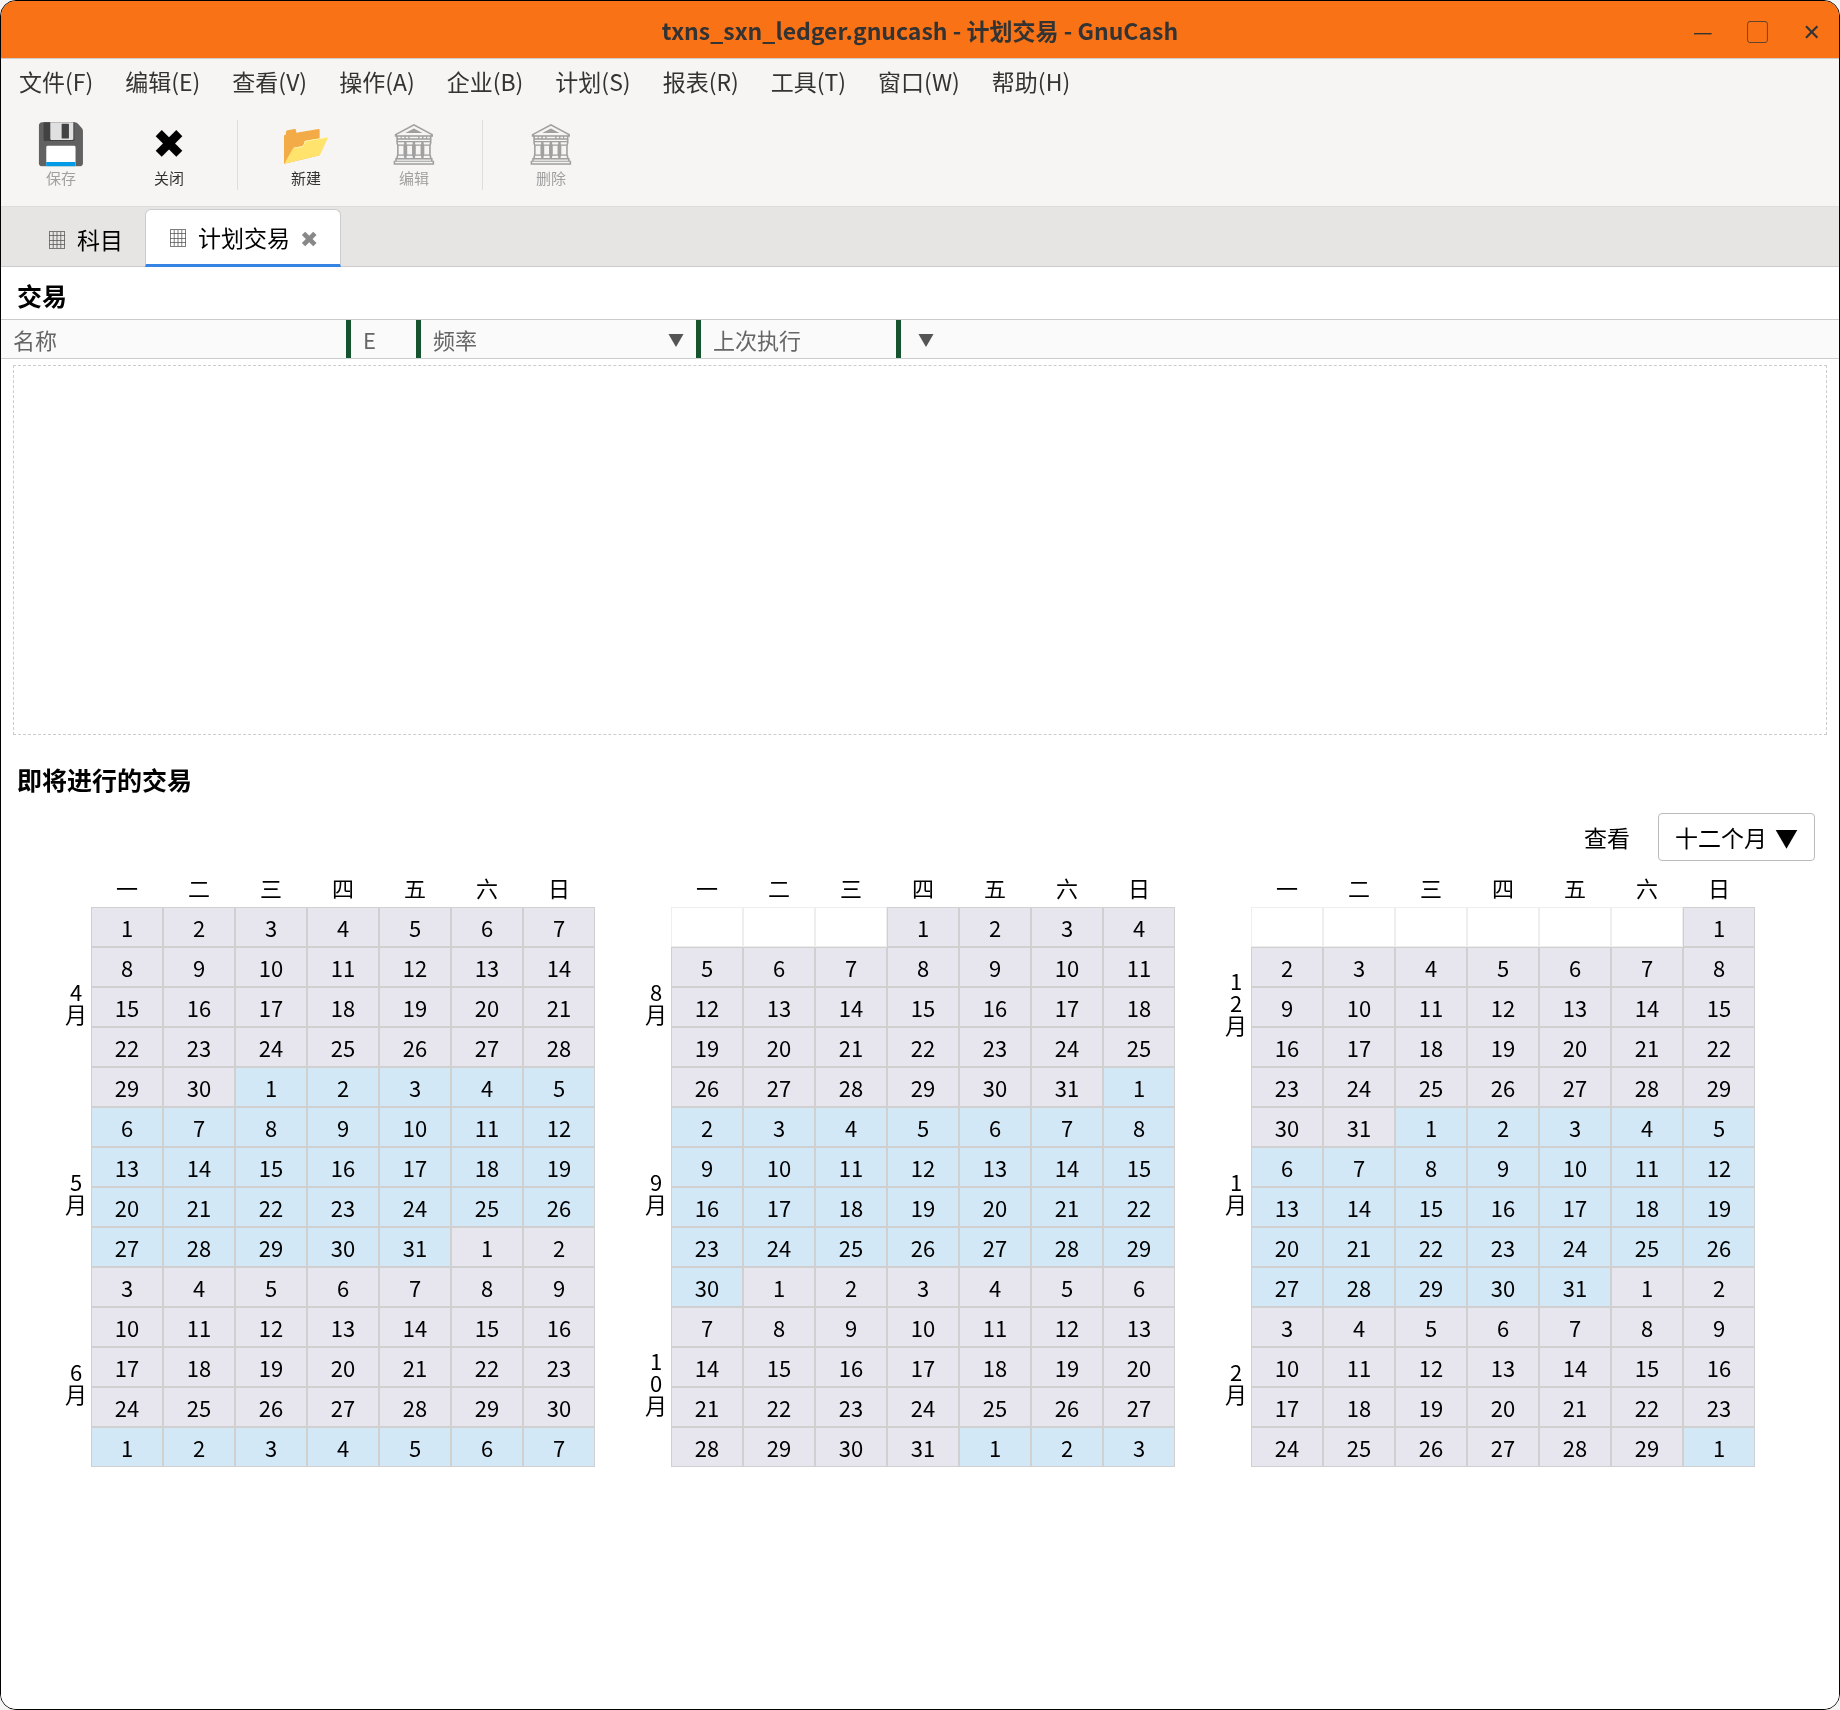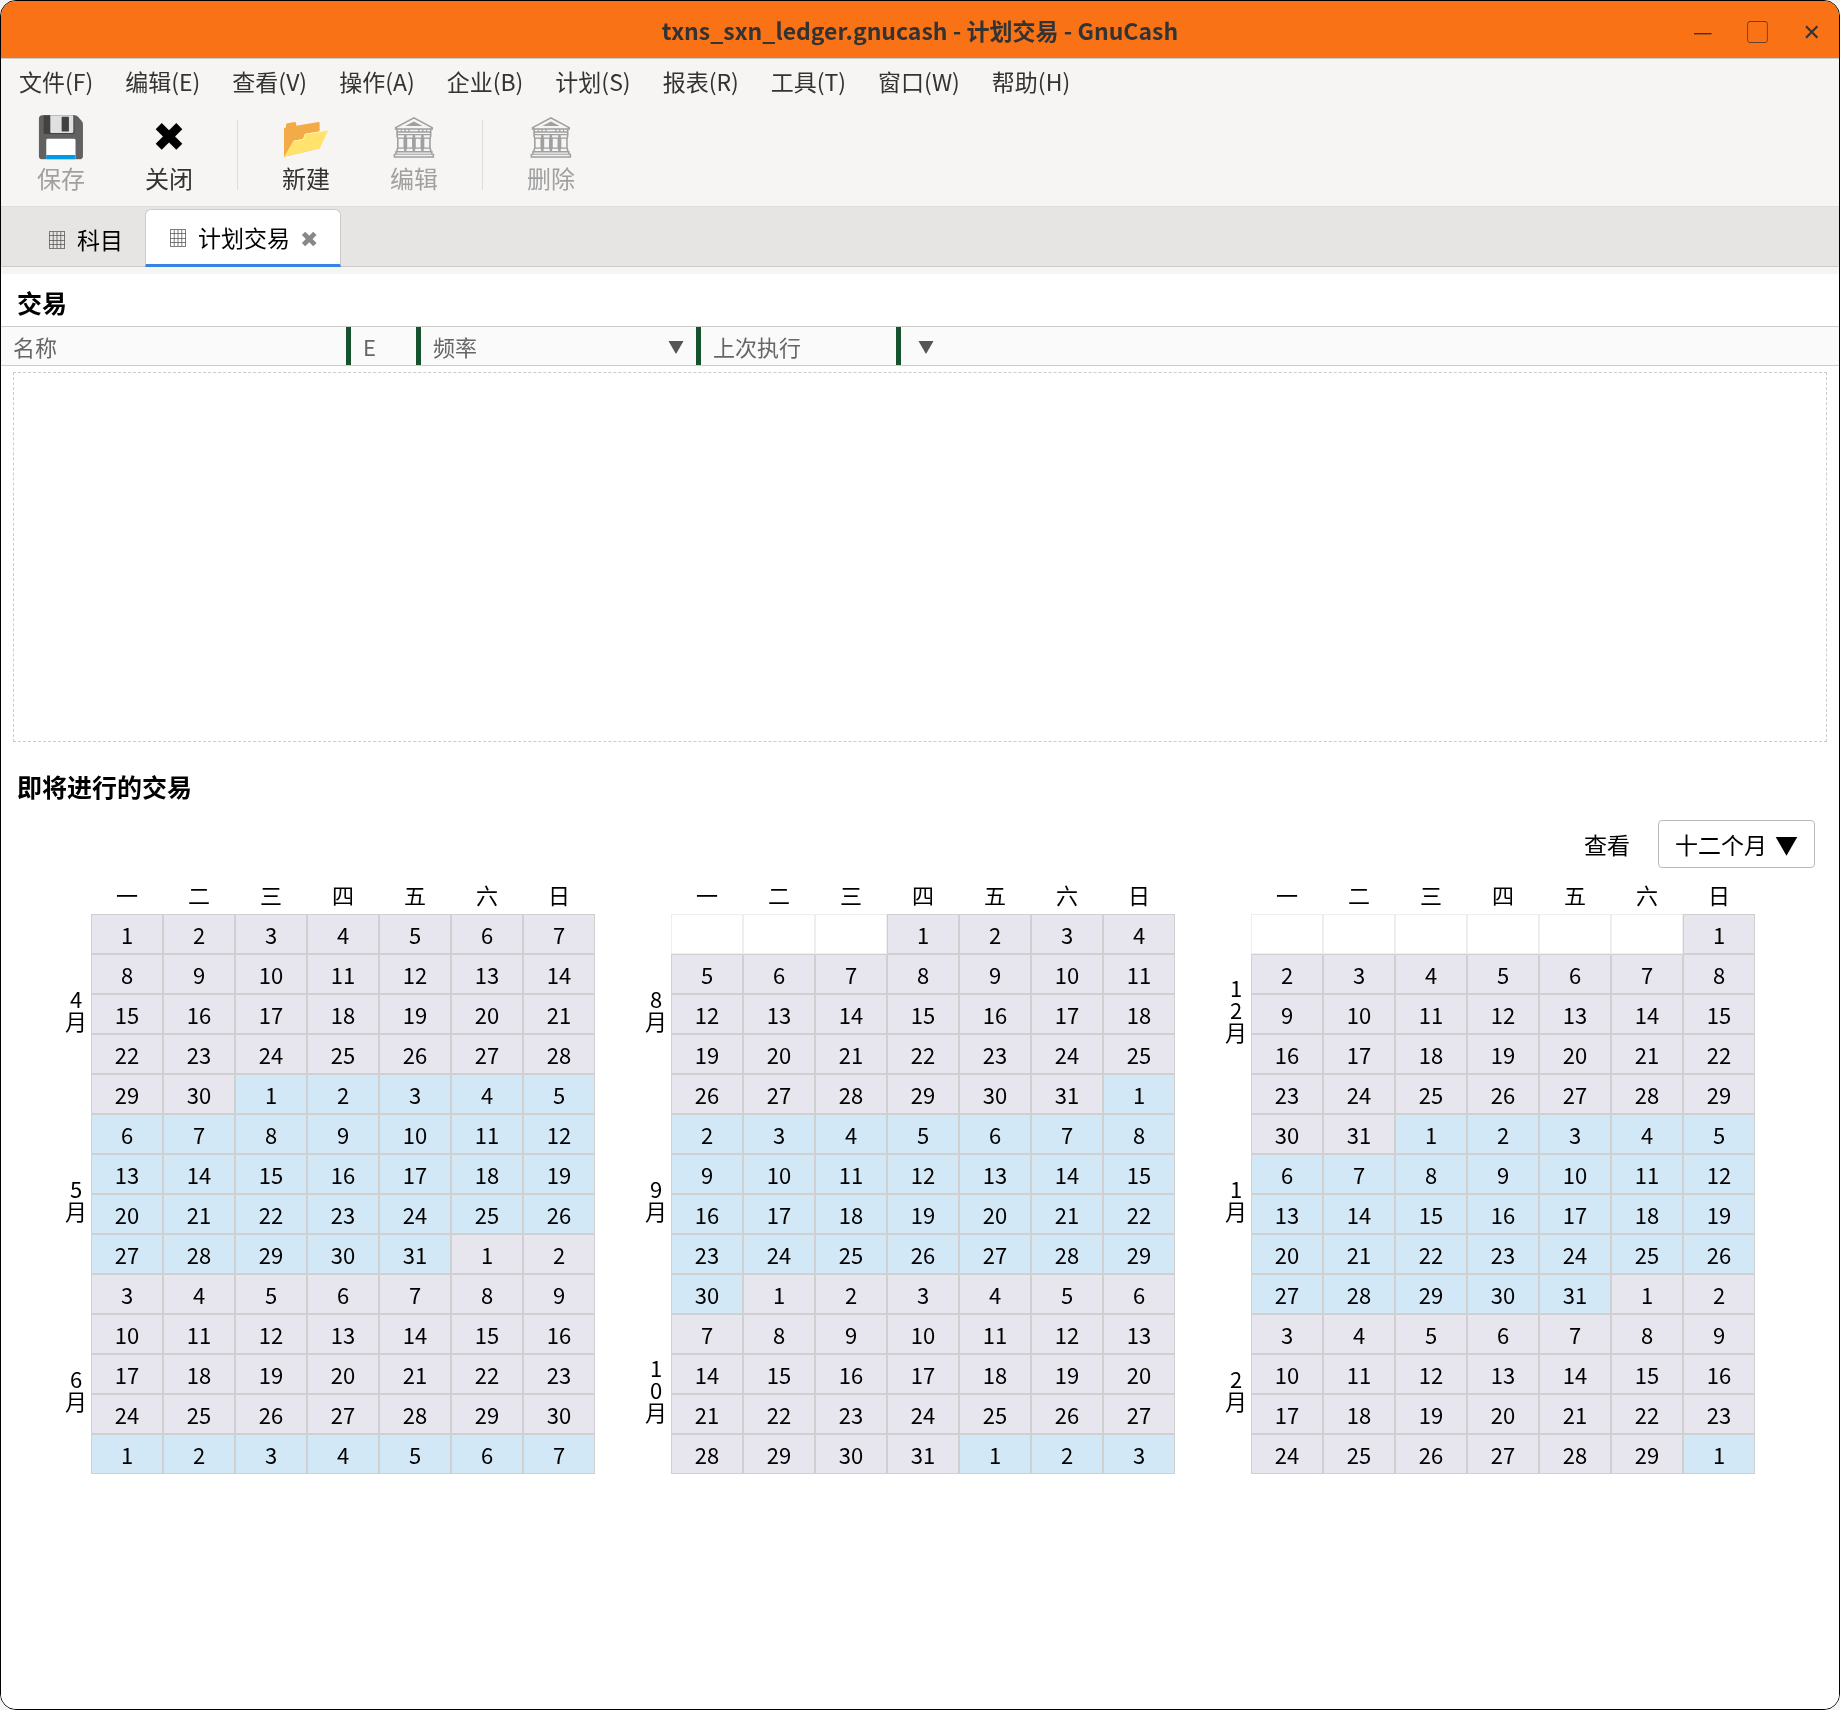--- a/index.html
+++ b/index.html
@@ -13,33 +13,33 @@
 .titlebar-controls span { font-size: 22px; color: #333; cursor: pointer; }
 
 
 .menubar { display: flex; align-items: center; height: 44px; padding: 0 12px; background: #f6f5f4; gap: 20px; font-size: 23px; color: #333; }
 .menubar-item { padding: 2px 6px; cursor: pointer; }
 
 
 .toolbar { display: flex; align-items: center; height: 104px; padding: 0 20px; background: #f6f5f4; gap: 28px; border-bottom: 1px solid #ddd; }
 .tool-btn { display: flex; flex-direction: column; align-items: center; justify-content: center; gap: 6px; min-width: 80px; cursor: pointer; }
 .tool-btn .icon { font-size: 40px; line-height: 1; }
-.tool-btn .label { font-size: 24px; color: #333; }
+.tool-btn .label { font-size: 15px; color: #333; }
 .tool-btn.disabled .icon, .tool-btn.disabled .label { color: #a0a0a0; }
 .tool-sep { width: 1px; height: 70px; background: #ddd; }
 
 
 .tabbar { display: flex; align-items: flex-end; height: 60px; background: #e6e5e3; border-bottom: 1px solid #ccc; padding-left: 24px; gap: 0; }
 .tab { display: flex; align-items: center; gap: 10px; padding: 10px 22px; font-size: 23px; cursor: pointer; border-top-left-radius: 6px; border-top-right-radius: 6px; }
 .tab.active { background: #fff; border: 1px solid #ccc; border-bottom: 3px solid #3584e4; margin-bottom: -1px; }
 .tab .tab-icon { font-size: 20px; color: #555; }
 .tab .close-x { font-size: 22px; color: #888; }
 
 
-.content { flex: 1; display: flex; flex-direction: column; background: #fff; overflow: hidden; margin-top: 7px; }
+.content { flex: 1; display: flex; flex-direction: column; background: #fff; overflow: hidden; }
 .section-label { font-size: 25px; font-weight: bold; padding: 10px 16px 6px; }
 
 
 .tbl-header { display: flex; border: 1px solid #ccc; border-left: none; border-right: none; background: #fafafa; height: 40px; align-items: center; font-size: 22px; color: #666; }
 .th { padding: 0 12px; border-right: 5px solid #14532d; height: 100%; display: flex; align-items: center; justify-content: space-between; }
 .th .dd { font-size: 16px; color: #555; }
 .th-name { flex: 0 0 350px; }
 .th-e { flex: 0 0 70px; }
 .th-freq { flex: 0 0 280px; }
 .th-last { flex: 0 0 200px; }

